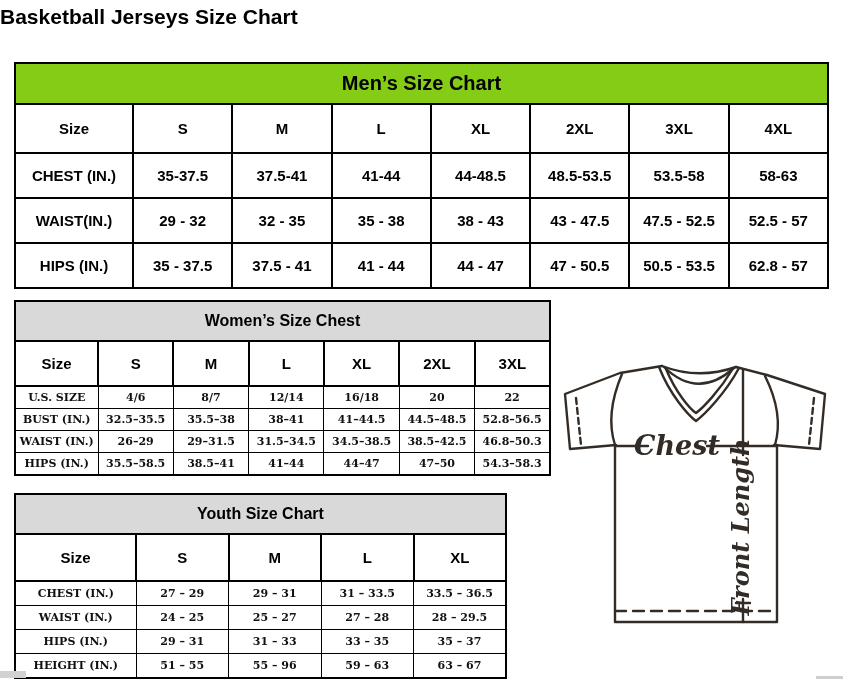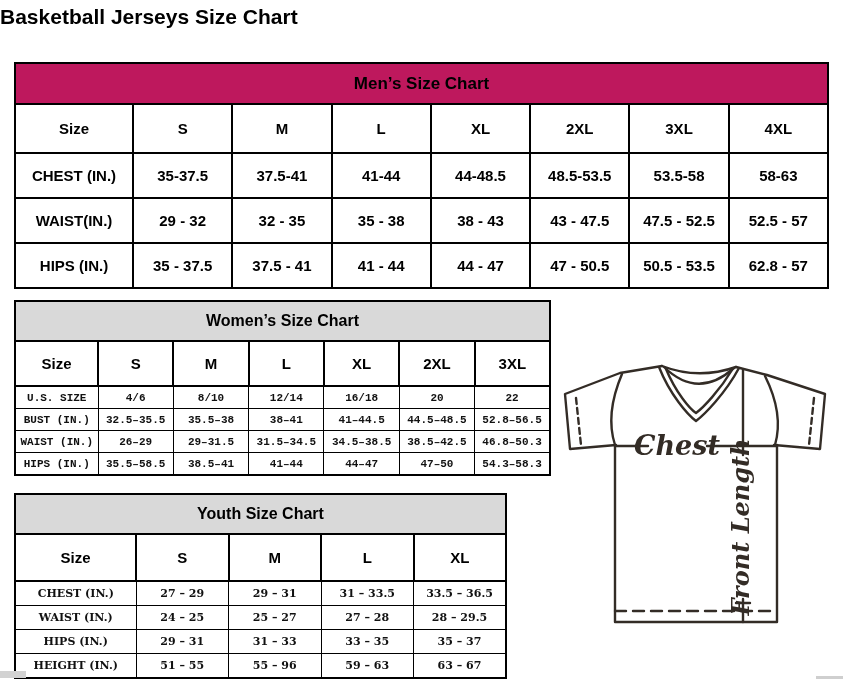--- a/index.html
+++ b/index.html
@@ -14,39 +14,39 @@
   table.size-table{
     position:absolute;border-collapse:collapse;table-layout:fixed;
     background:#fff;
   }
   table.size-table td{
     text-align:center;vertical-align:middle;overflow:hidden;white-space:nowrap;
   }
   
   table.mens{left:14px;top:62px;width:815px;}
   table.mens td{border:2px solid #000;font-weight:bold;font-size:15px;}
-  table.mens tr.band td{background:#be185d;height:37px;font-size:17px;}
+  table.mens tr.band td{background:#84cc16;height:37px;font-size:20px;}
   table.mens tr.cols td{height:45px;}
   table.mens tr.data td{height:41px;}
   
   table.womens{left:14px;top:300px;width:537px;}
   table.youth{left:14px;top:493px;width:493px;}
   table.womens td,table.youth td{border:1px solid #000;font-weight:bold;}
   table.womens tr.band td,table.youth tr.band td{
     background:#d9d9d9;border:2px solid #000;font-size:16px;
   }
   table.womens tr.band td{height:36px;}
   table.youth tr.band td{height:36px;}
   table.womens tr.cols td,table.youth tr.cols td{border:2px solid #000;font-size:15px;}
   table.womens tr.cols td{height:41px;}
   table.youth tr.cols td{height:43px;}
   table.womens tr.data td,table.youth tr.data td{
     font-family:"DejaVu Serif",serif;font-size:11px;color:#111;
   }
-  table.womens tr.data td{height:19px;font-family:Liberation Mono, monospace;}
+  table.womens tr.data td{height:19px;}
   table.youth tr.data td{height:21px;}
   table.womens{border:2px solid #000;}
   table.youth{border:2px solid #000;padding-left:40px;}
   
   .jersey-wrap{position:absolute;left:556px;top:356px;width:284px;height:322px;}
   .jersey-wrap svg{display:block;width:100%;height:100%;}
   
   .artifact-bl{position:absolute;left:0;top:671px;width:26px;height:7px;background:#d2d2d2;}
   .artifact-br{position:absolute;left:816px;top:676px;width:27px;height:3px;background:#cfcfcf;}
 </style>
@@ -118,35 +118,35 @@
     <col style="width:83px">
       <col>
       <col>
       <col>
       <col>
       <col>
       <col>
   </colgroup>
   <tbody>
       <tr class="band">
-    <td colspan="7">Women’s Size Chart</td>
+    <td colspan="7">Women’s Size Chest</td>
   </tr>
   <tr class="cols">
     <td>Size</td>
     <td>S</td>
     <td>M</td>
     <td>L</td>
     <td>XL</td>
     <td>2XL</td>
     <td>3XL</td>
   </tr>
   <tr class="data">
     <td>U.S. SIZE</td>
     <td>4/6</td>
-    <td>8/10</td>
+    <td>8/7</td>
     <td>12/14</td>
     <td>16/18</td>
     <td>20</td>
     <td>22</td>
   </tr>
   <tr class="data">
     <td>BUST (IN.)</td>
     <td>32.5–35.5</td>
     <td>35.5–38</td>
     <td>38–41</td>

